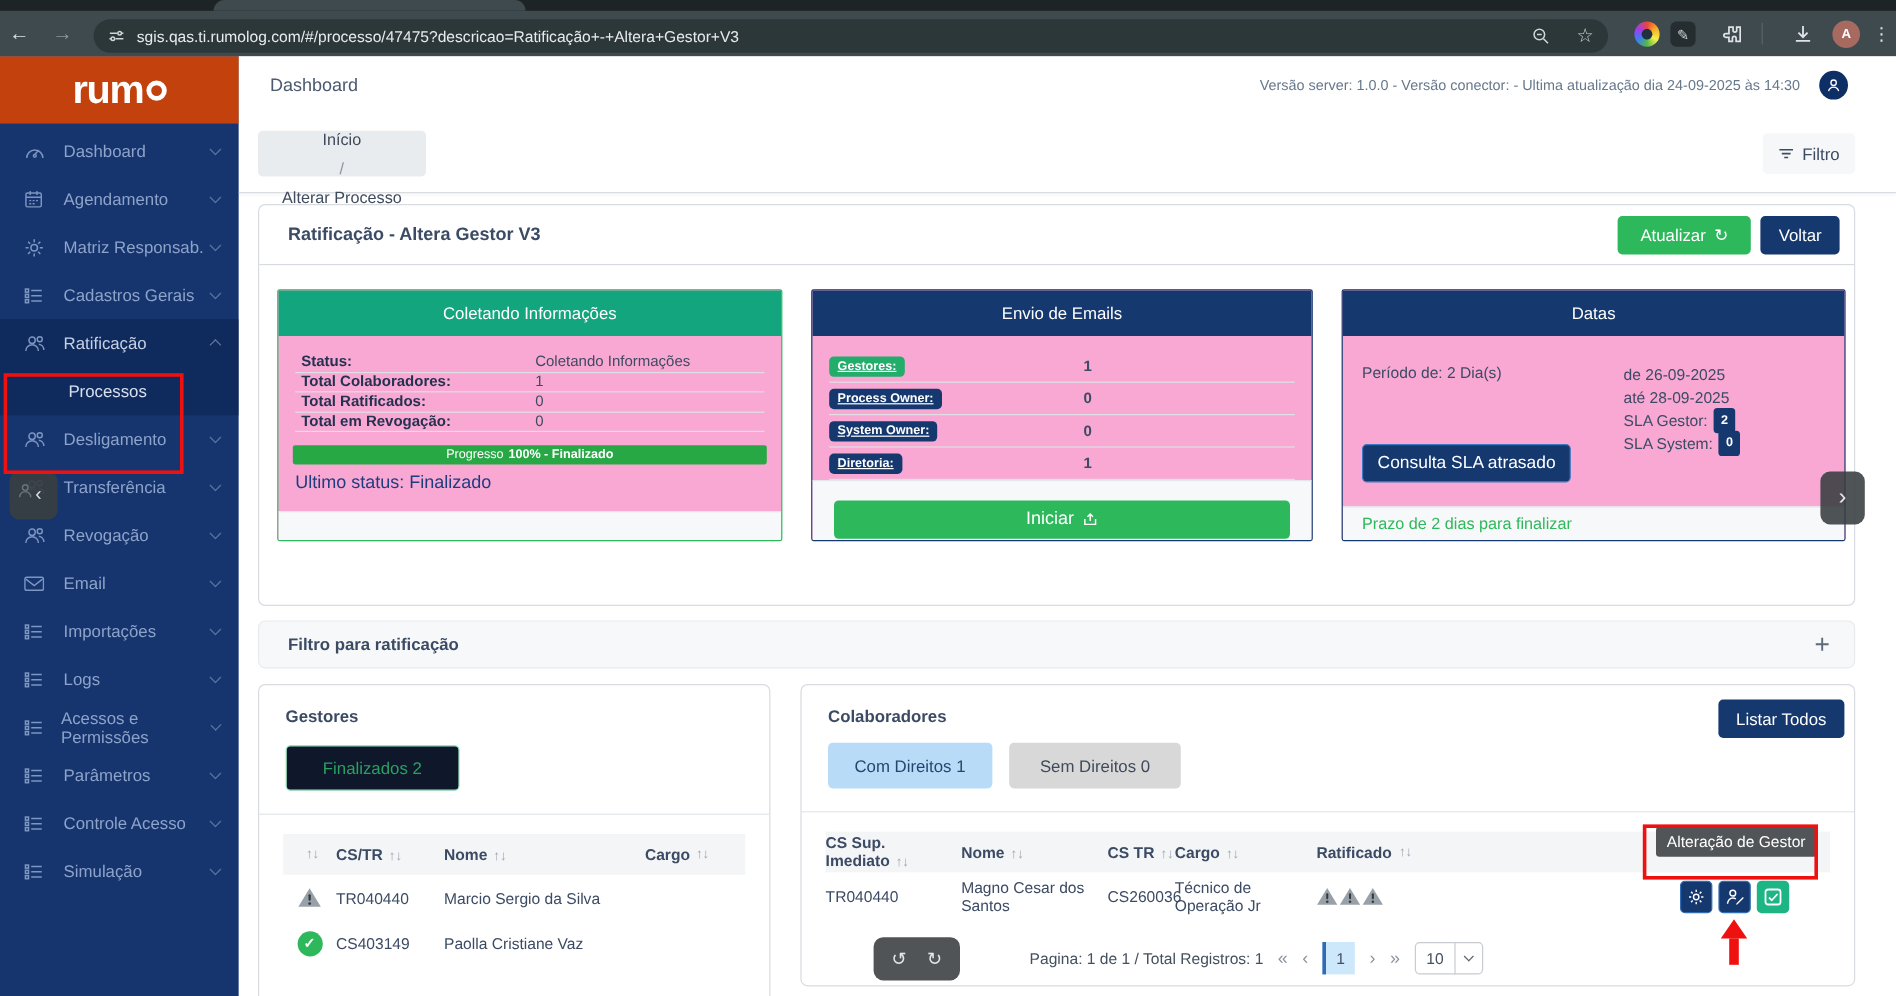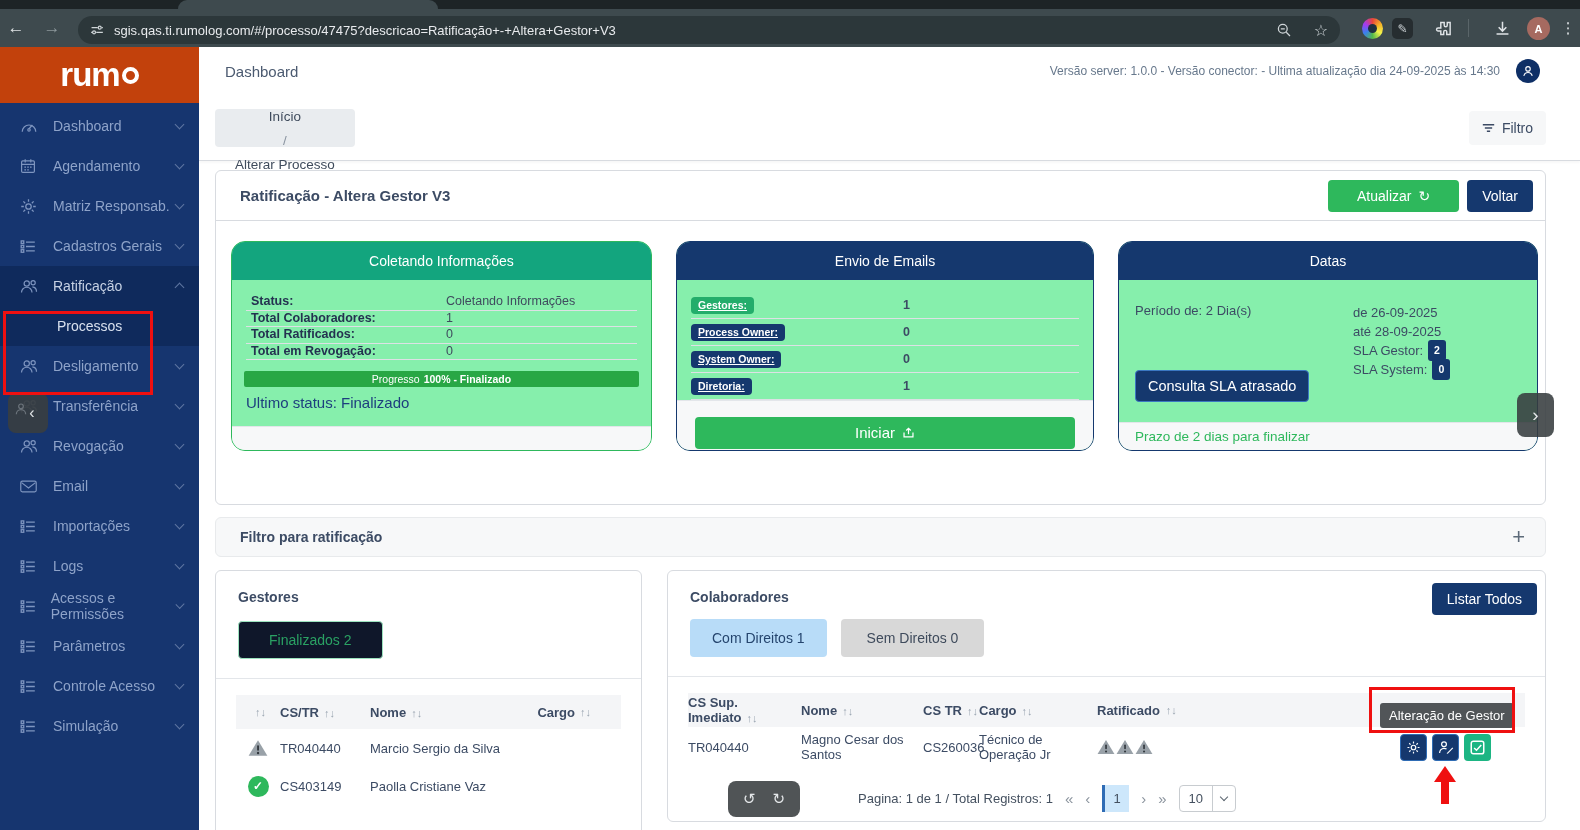--- a/index.html
+++ b/index.html
@@ -49,25 +49,25 @@
   #crumb { margin-left:16px; background:#e9ecef; border-radius:4px; height:38px; display:flex; align-items:center; padding:0 20px; gap:9px; font-size:13.5px; color:#3f4b5c;flex-direction:column; }
   #crumb .sep { color:#8a94a0; }
   #crumbrow .sp { flex:1; }
   #filtro-btn { margin-right:34px; background:#f6f7f8; border-radius:4px; padding:9px 13px; font-size:14px; color:#3c4b64; display:flex; align-items:center; gap:7px; cursor:pointer; }
 
   #process-panel { position:absolute; left:16px; top:123px; width:1331px; height:335px; border:1px solid #d8dbe0; border-radius:6px; background:#fff; }
   #panel-head { height:50px; border-bottom:1px solid #d8dbe0; display:flex; align-items:center; }
   #panel-head .ttl { margin-left:24px; font-size:15px; font-weight:bold; color:#3c4b64; }
   #panel-head .sp { flex:1; }
   .btn { border-radius:4px; color:#fff; font-size:14px; display:flex; align-items:center; gap:7px; cursor:pointer; border:none; }
-  .btn-green { background:#2eb85c; padding:8px 29px; }
+  .btn-green { background:#2eb85c; padding:8px 19px; }
   .btn-navy { background:#15386e; padding:8px 15px; }
   #panel-head .btns { display:flex; gap:8px; margin-right:12px; }
 
-  .card { position:absolute; top:70px; height:210px; border-radius:14px; background:#86efac; display:flex; flex-direction:column; overflow:hidden; }
+  .card { position:absolute; top:70px; height:210px; border-radius:2px; background:#f9a8d4; display:flex; flex-direction:column; overflow:hidden; }
   #card-info { left:15px; width:421px; border:1px solid #2eb85c; }
   #card-emails { left:460px; width:418px; border:1px solid #15386e; }
   #card-dates { left:902px; width:420px; border:1px solid #15386e; }
   .card-head { height:38px; color:#fff; font-size:14px; display:flex; align-items:center; justify-content:center; flex:none; }
   #card-info .card-head { background:#13a57e; }
   #card-emails .card-head, #card-dates .card-head { background:#15386e; }
   .card-body { flex:1; position:relative; }
   .card-foot { flex:none; background:#f7f8f9; border-top:1px solid #e3e6ea; }
 
   .irow { margin:0 14px; height:16.5px; border-bottom:1px solid #dde1e5; display:flex; align-items:flex-start; position:relative; font-size:12.5px; }
@@ -124,21 +124,21 @@
   .pill-blue { background:#b8dcf8; color:#25456e; border-radius:4px; padding:11px 22px; font-size:14px; cursor:pointer; }
   .pill-gray { background:#d8d8d8; color:#3f4b5c; border-radius:4px; padding:11px 26px; font-size:14px; cursor:pointer; }
   #listar-btn { position:absolute; right:8px; top:12px; font-size:14px; }
   .c-cs { width:113px; } .c-nome { width:122px; } .c-cstr { width:56px; } .c-cargo { width:118px; }
   .c-rat { width:120px; display:flex; align-items:center; gap:1px; }
   .c-act { flex:1; display:flex; justify-content:flex-end; padding-right:34px; }
   .abtns { position:relative; display:flex; gap:5px; }
   .act-btn { width:27px; height:27px; border-radius:4px; display:flex; align-items:center; justify-content:center; cursor:pointer; }
   .act-navy { background:#15386e; border:1px solid #2f6cb5; }
   .act-green { background:#1db583; }
-  #tooltip { position:absolute; bottom:33px; left:-20px; background:#515558; color:#fff; font-size:13px; padding:5px 9px; border-radius:3px; white-space:nowrap; }
+  #tooltip { position:absolute; bottom:47px; left:-20px; background:#515558; color:#fff; font-size:13px; padding:5px 9px; border-radius:3px; white-space:nowrap; }
   .redbox { border:3px solid #ef1010; position:absolute; z-index:50; pointer-events:none; }
   #redbox-tooltip { left:-31px; top:-47px; width:146px; height:46px; }
   #redbox-sidebar { position:absolute; left:3px; top:264px; width:150px; height:84px; z-index:50; }
   #red-arrow { position:absolute; left:34px; top:32px; width:22px; z-index:50; }
   #red-arrow .head { width:0; height:0; border-left:11px solid transparent; border-right:11px solid transparent; border-bottom:16px solid #ef1010; }
   #red-arrow .shaft { width:8px; height:22px; background:#ef1010; margin:0 auto; }
 
   #pag { position:absolute; left:190px; top:212px; height:30px; display:flex; align-items:center; gap:12px; font-size:13px; color:#44505f; }
   .pag-ch { color:#8a939d; font-size:15px; cursor:pointer; }
   #pag-page { width:27px; height:27px; background:#cde7fb; border-left:3px solid #2f6cb5; display:flex; align-items:center; justify-content:center; cursor:pointer; }

